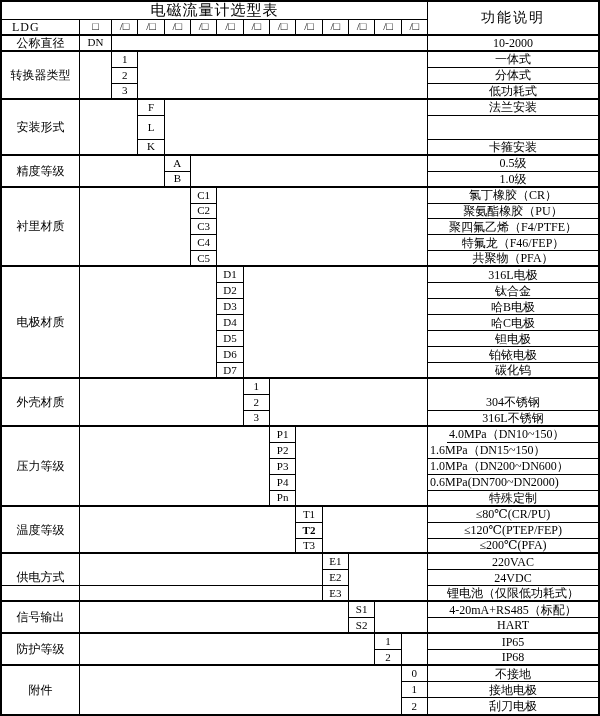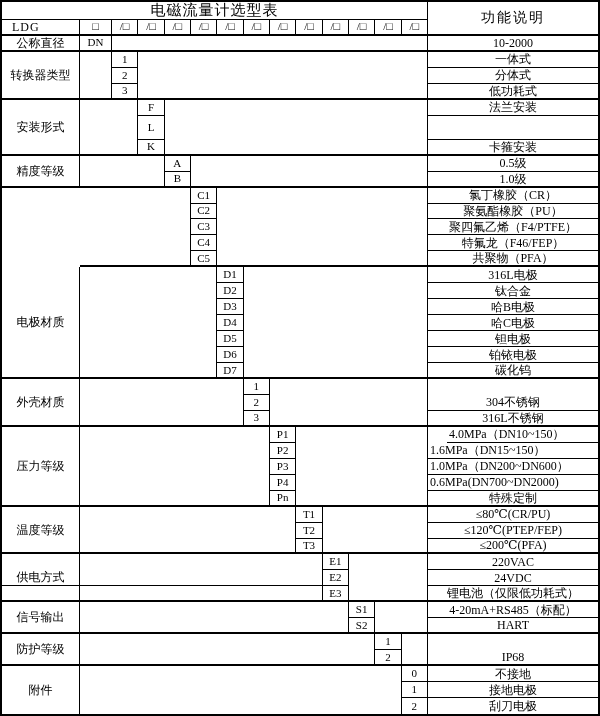--- a/index.html
+++ b/index.html
@@ -82,20 +82,21 @@
     <div class="cell desc br0" style="grid-area: 8 / 15; margin-top: 23px;">螺纹安装</div>
     <div class="cell code b2" style="grid-area: 9 / 4;">K</div>
     <div class="cell desc br0 b2" style="grid-area: 9 / 15;">卡箍安装</div>
     <div class="cell label b2" style="grid-area: 10 / 1 / 12;">精度等级</div>
     <div class="cell b2" style="grid-area: 10 / 2 / 12 / 5;"></div>
     <div class="cell b2" style="grid-area: 10 / 6 / 12 / 15;"></div>
     <div class="cell code" style="grid-area: 10 / 5;">A</div>
     <div class="cell desc br0" style="grid-area: 10 / 15;">0.5级</div>
     <div class="cell code b2" style="grid-area: 11 / 5;">B</div>
     <div class="cell desc br0 b2" style="grid-area: 11 / 15;">1.0级</div>
+    <div class="cell label b2" style="grid-area: 12 / 1 / 17;">衬里材质</div>
     <div class="cell b2" style="grid-area: 12 / 2 / 17 / 6;"></div>
     <div class="cell b2" style="grid-area: 12 / 7 / 17 / 15;"></div>
     <div class="cell code" style="grid-area: 12 / 6;">C1</div>
     <div class="cell desc br0" style="grid-area: 12 / 15;">氯丁橡胶（CR）</div>
     <div class="cell code" style="grid-area: 13 / 6;">C2</div>
     <div class="cell desc br0" style="grid-area: 13 / 15;">聚氨酯橡胶（PU）</div>
     <div class="cell code" style="grid-area: 14 / 6;">C3</div>
     <div class="cell desc br0" style="grid-area: 14 / 15;">聚四氟乙烯（F4/PTFE）</div>
     <div class="cell code" style="grid-area: 15 / 6;">C4</div>
     <div class="cell desc br0" style="grid-area: 15 / 15;">特氟龙（F46/FEP）</div>
@@ -137,21 +138,21 @@
     <div class="cell desc br0 left" style="grid-area: 29 / 15;">1.0MPa（DN200~DN600）</div>
     <div class="cell code" style="grid-area: 30 / 9;">P4</div>
     <div class="cell desc br0 left" style="grid-area: 30 / 15;">0.6MPa(DN700~DN2000)</div>
     <div class="cell code b2" style="grid-area: 31 / 9;">Pn</div>
     <div class="cell desc br0 b2" style="grid-area: 31 / 15;">特殊定制</div>
     <div class="cell label b2" style="grid-area: 32 / 1 / 35;">温度等级</div>
     <div class="cell b2" style="grid-area: 32 / 2 / 35 / 10;"></div>
     <div class="cell b2" style="grid-area: 32 / 11 / 35 / 15;"></div>
     <div class="cell code" style="grid-area: 32 / 10;">T1</div>
     <div class="cell desc br0" style="grid-area: 32 / 15;">≤80℃(CR/PU)</div>
-    <div class="cell code" style="grid-area: 33 / 10;">T2</div>
+    <div class="cell code" style="grid-area: 33 / 10; font-weight: bold;">T2</div>
     <div class="cell desc br0" style="grid-area: 33 / 15;">≤120℃(PTEP/FEP)</div>
     <div class="cell code b2" style="grid-area: 34 / 10;">T3</div>
     <div class="cell desc br0 b2" style="grid-area: 34 / 15;">≤200℃(PFA)</div>
     <div class="cell label b2" style="grid-area: 35 / 1 / 38;">供电方式</div>
     <div class="cell b2" style="grid-area: 35 / 2 / 38 / 11;"></div>
     <div class="cell b2" style="grid-area: 35 / 12 / 38 / 15;"></div>
     <div class="cell code" style="grid-area: 35 / 11;">E1</div>
     <div class="cell desc br0" style="grid-area: 35 / 15;">220VAC</div>
     <div class="cell code" style="grid-area: 36 / 11;">E2</div>
     <div class="cell desc br0" style="grid-area: 36 / 15;">24VDC</div>
@@ -161,20 +162,21 @@
     <div class="cell b2" style="grid-area: 38 / 2 / 40 / 12;"></div>
     <div class="cell b2" style="grid-area: 38 / 13 / 40 / 15;"></div>
     <div class="cell code" style="grid-area: 38 / 12;">S1</div>
     <div class="cell desc br0" style="grid-area: 38 / 15;">4-20mA+RS485（标配）</div>
     <div class="cell code b2" style="grid-area: 39 / 12;">S2</div>
     <div class="cell desc br0 b2" style="grid-area: 39 / 15;">HART</div>
     <div class="cell label b2" style="grid-area: 40 / 1 / 42;">防护等级</div>
     <div class="cell b2" style="grid-area: 40 / 2 / 42 / 13;"></div>
     <div class="cell b2" style="grid-area: 40 / 14 / 42 / 15;"></div>
     <div class="cell code" style="grid-area: 40 / 13;">1</div>
+    <div class="cell desc br0" style="grid-area: 40 / 15;">IP65</div>
     <div class="cell code b2" style="grid-area: 41 / 13;">2</div>
     <div class="cell desc br0 b2" style="grid-area: 41 / 15;">IP68</div>
     <div class="cell label bb0" style="grid-area: 42 / 1 / 45;">附件</div>
     <div class="cell bb0" style="grid-area: 42 / 2 / 45 / 14;"></div>
     <div class="cell code" style="grid-area: 42 / 14;">0</div>
     <div class="cell desc br0" style="grid-area: 42 / 15;">不接地</div>
     <div class="cell code" style="grid-area: 43 / 14;">1</div>
     <div class="cell desc br0" style="grid-area: 43 / 15;">接地电极</div>
     <div class="cell code bb0" style="grid-area: 44 / 14;">2</div>
     <div class="cell desc br0 bb0" style="grid-area: 44 / 15;">刮刀电极</div>

